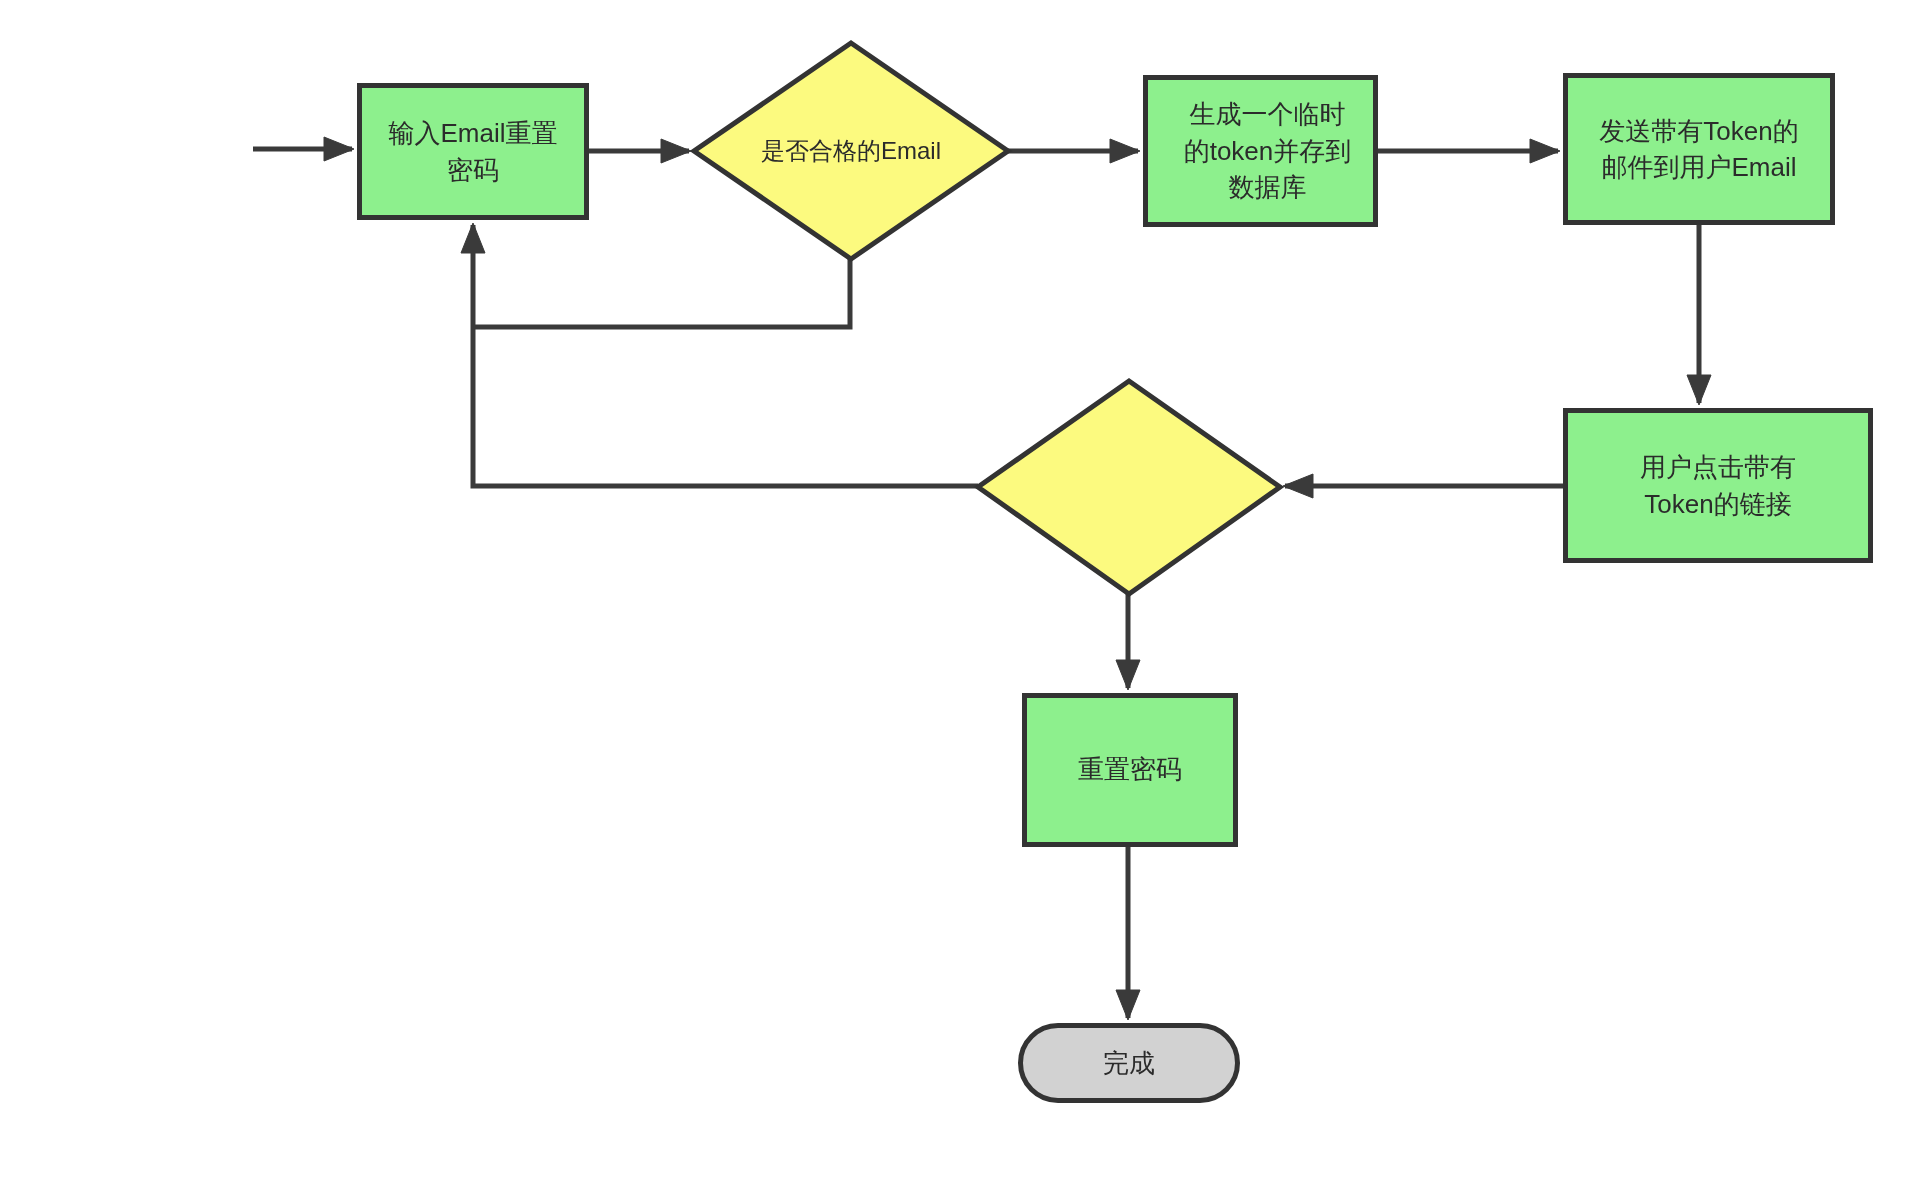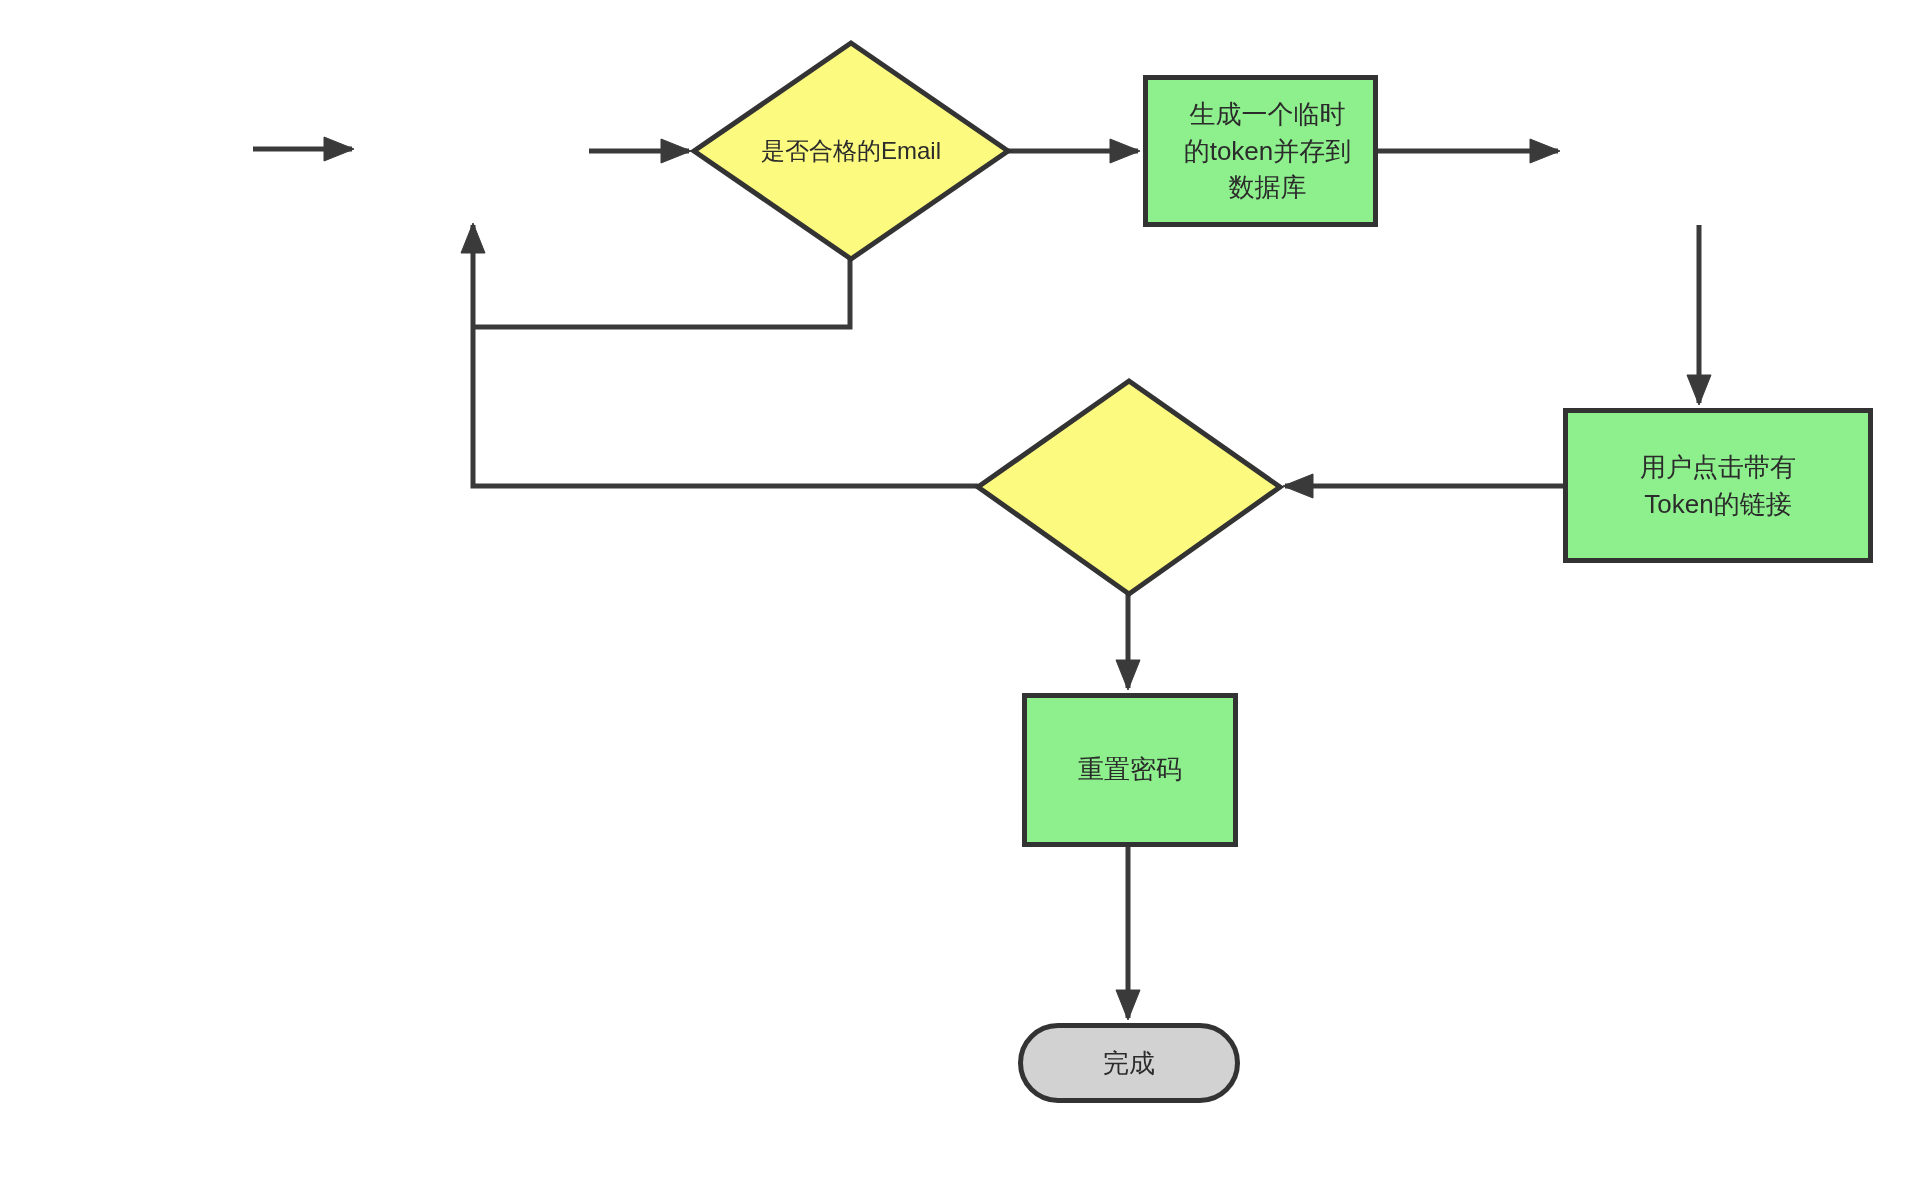--- a/index.html
+++ b/index.html
@@ -73,31 +73,39 @@
     <line class="edge" x1="1128" y1="594" x2="1128" y2="688" marker-end="url(#ah)"></line>
     <line class="edge" x1="1128" y1="847" x2="1128" y2="1018" marker-end="url(#ah)"></line>
     <polyline class="edge" points="850,259 850,327 475,327"></polyline>
     <polyline class="edge" points="978,486 473,486 473,225" marker-end="url(#ah)"></polyline>
 
     <polygon class="shape" points="851,43 1008,151 851,259 694,151" fill="#fcfa7f"></polygon>
     <polygon class="shape" points="1129,381 1280,487 1129,594 978,487" fill="#fcfa7f"></polygon>
   </svg>
 
 
+  <div class="node process" style="left:357px; top:83px; width:232px; height:137px;">
+    <span>输入Email重置
+密码</span>
+  </div>
 
   <div class="diamond-label" style="left:694px; top:43px; width:314px; height:216px;">
     <span>是否合格的Email</span>
   </div>
 
   <div class="node process" style="left:1143px; top:75px; width:235px; height:152px;padding-left:14px;">
     <span>生成一个临时
 的token并存到
 数据库</span>
   </div>
 
+  <div class="node process" style="left:1563px; top:73px; width:272px; height:152px;">
+    <span>发送带有Token的
+邮件到用户Email</span>
+  </div>
 
   <div class="node process" style="left:1563px; top:408px; width:310px; height:155px;">
     <span>用户点击带有
 Token的链接</span>
   </div>
 
 
   <div class="node process" style="left:1022px; top:693px; width:216px; height:154px;font-family:Liberation Serif, serif;">
     <span>重置密码</span>
   </div>

